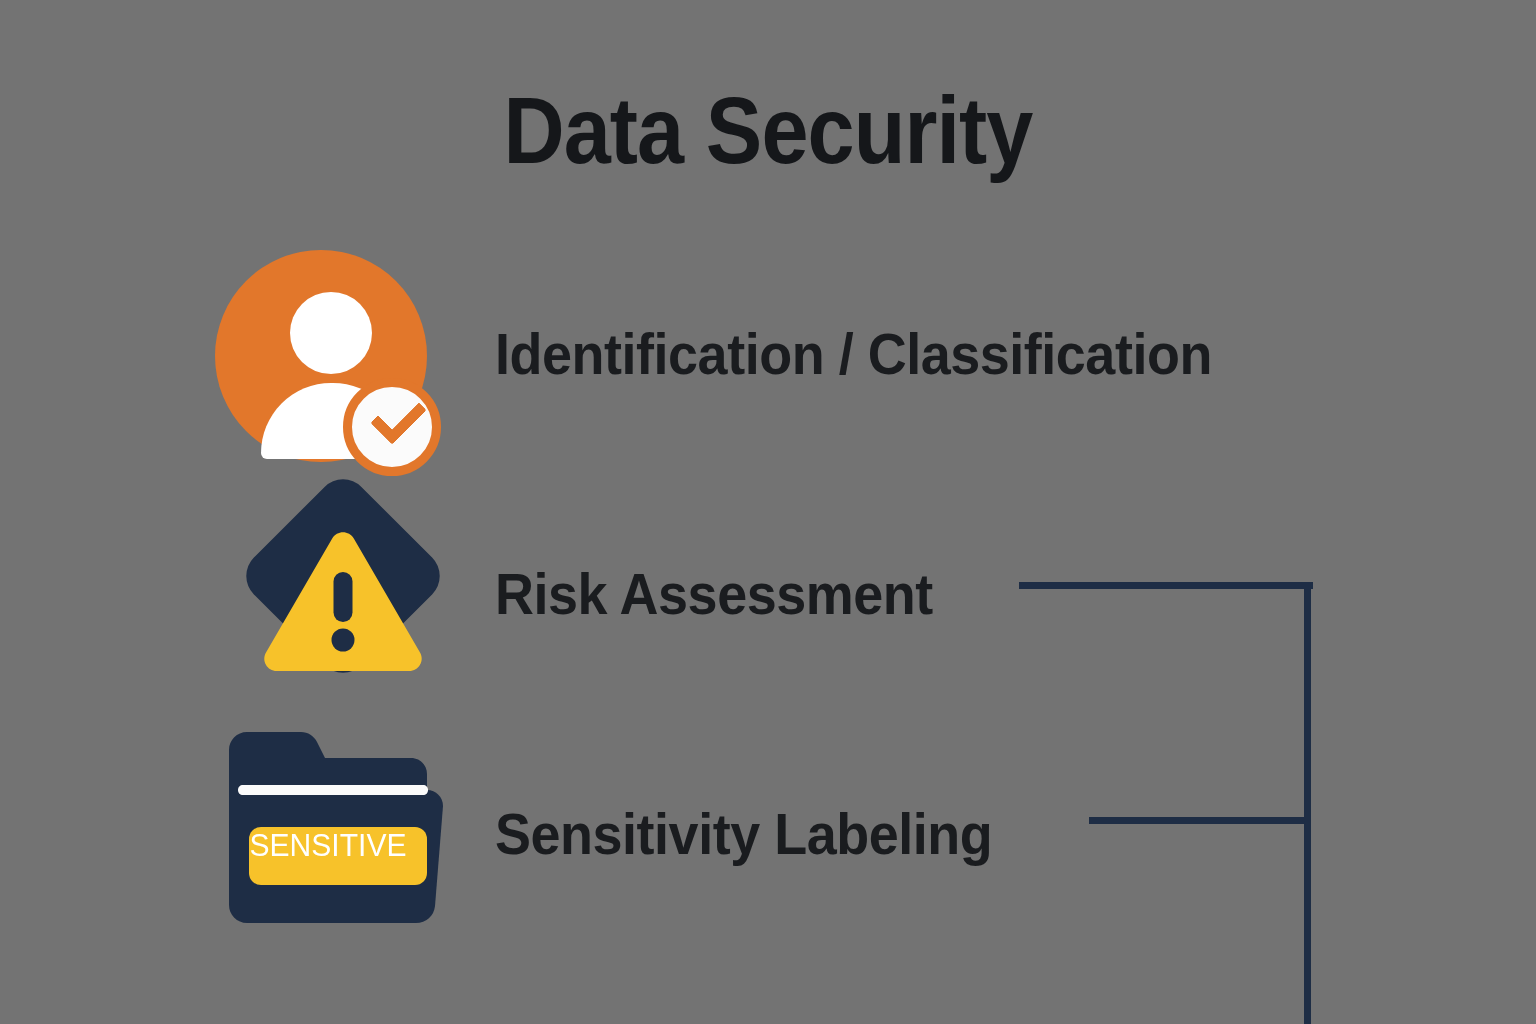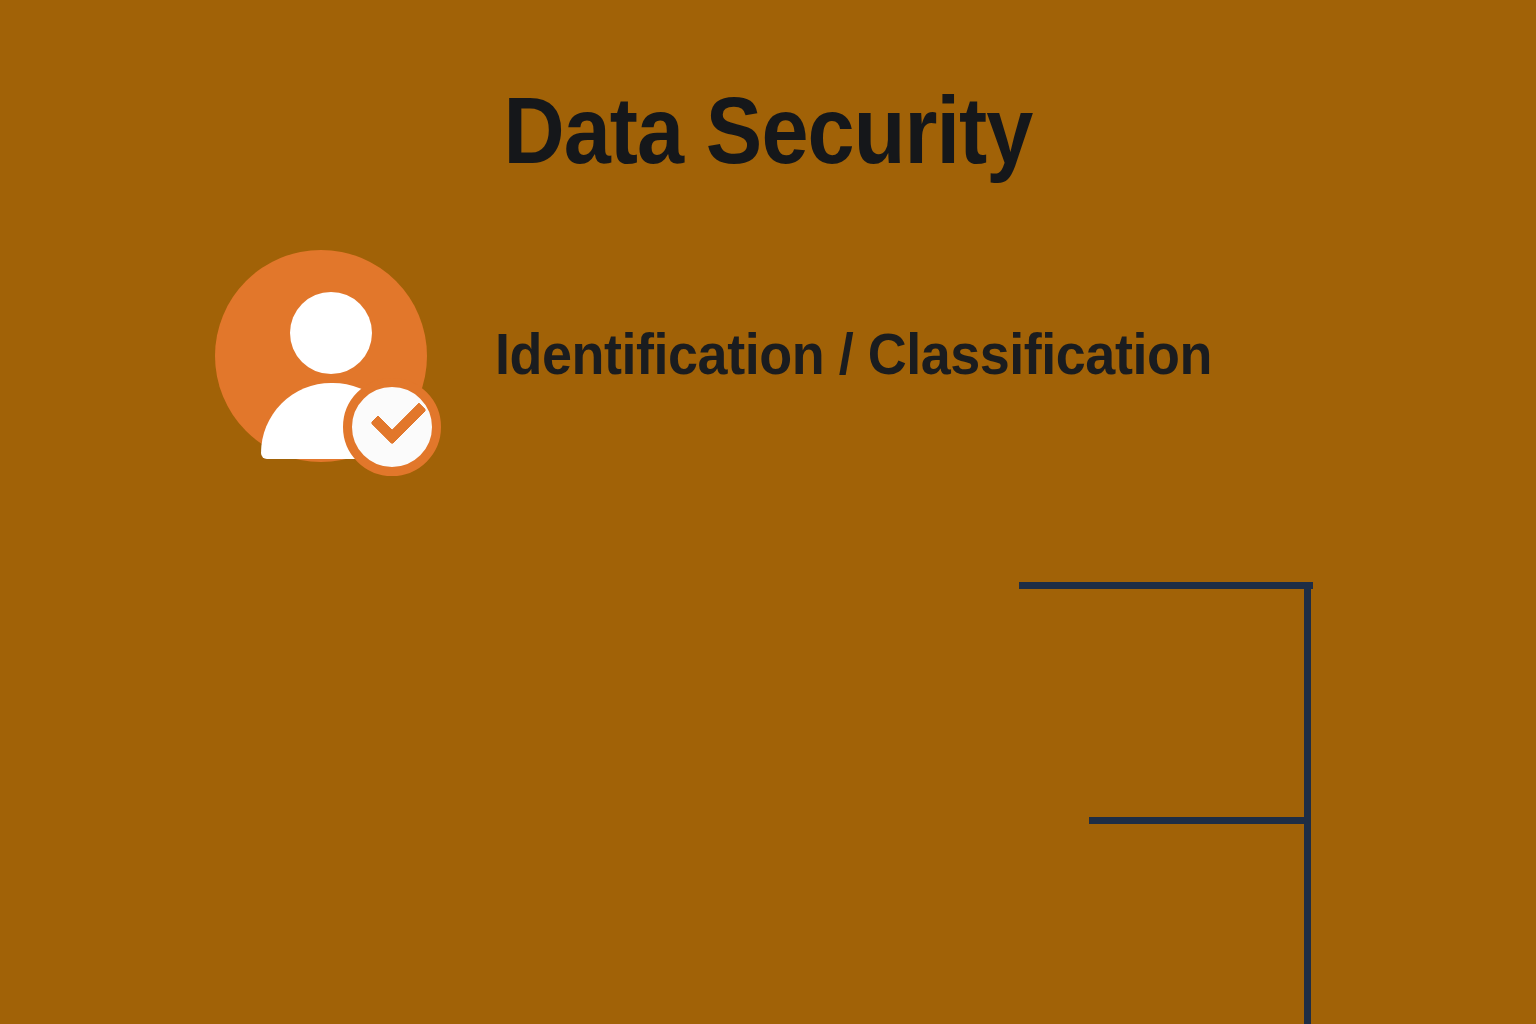--- a/index.html
+++ b/index.html
@@ -4,21 +4,21 @@
 <style>
   html, body {
     margin: 0;
     padding: 0;
     background: #ffffff;
   }
   #stage {
     position: relative;
     width: 1536px;
     height: 1024px;
-    background: #a16207;
+    background: #737373;
     overflow: hidden;
     font-family: "Liberation Sans", sans-serif;
   }
 
   
   #page-title {
     position: absolute;
     left: 0;
     top: 82px;
     width: 1536px;
@@ -192,19 +192,50 @@
         <div class="user-head"></div>
         <div class="user-body"></div>
         <div class="check-badge">
           <div class="check-mark"></div>
         </div>
       </div>
     </div>
     <div class="row-label">Identification / Classification</div>
   </div>
 
-
+  <div class="row" id="row-1">
+    <div class="icon-slot">
+      <div class="diamond"></div>
+      <div class="warn-tri">
+        <svg viewBox="0 0 164 148" xmlns="http://www.w3.org/2000/svg" aria-hidden="true">
+          <path d="M71.2 10.5 C76.0 2.2 88.0 2.2 92.8 10.5 L159.0 124.5 C163.8 132.8 157.8 143.0 148.2 143.0 L15.8 143.0 C6.2 143.0 0.2 132.8 5.0 124.5 Z" fill="#f7c22a"></path>
+          <rect x="72.5" y="44" width="19" height="50" rx="9.5" fill="#1e2d45"></rect>
+          <circle cx="82" cy="112" r="11.5" fill="#1e2d45"></circle>
+        </svg>
+      </div>
+    </div>
+    <div class="row-label">Risk Assessment</div>
+  </div>
+
+  <div class="row" id="row-2">
+    <div class="icon-slot">
+      <div class="folder">
+        <svg viewBox="0 0 240 200" xmlns="http://www.w3.org/2000/svg" aria-hidden="true">
+
+          <path d="M14 22 C14 12 22 4 32 4 L86 4 C93 4 99 8 102 14 L110 30 L196 30 C205 30 212 37 212 46 L212 76 L14 76 Z" fill="#1e2d45"></path>
+
+          <path d="M14 62 L212 62 C221 62 228 69 228 78 L220 178 C219 188 211 195 201 195 L32 195 C22 195 14 187 14 177 Z" fill="#1e2d45"></path>
+
+          <path d="M28 57 L208 57 C211 57 213 59 213 62 C213 65 211 67 208 67 L28 67 C25 67 23 65 23 62 C23 59 25 57 28 57 Z" fill="#fbfbfb"></path>
+
+          <rect x="34" y="99" width="178" height="58" rx="12" fill="#f7c22a"></rect>
+        </svg>
+      </div>
+      <div class="folder-label-text">SENSITIVE</div>
+    </div>
+    <div class="row-label">Sensitivity Labeling</div>
+  </div>
 
   <div class="conn" id="conn-risk-h"></div>
   <div class="conn" id="conn-sens-h"></div>
   <div class="conn" id="conn-trunk-v"></div>
 
 </div>
 
 </body></html>

